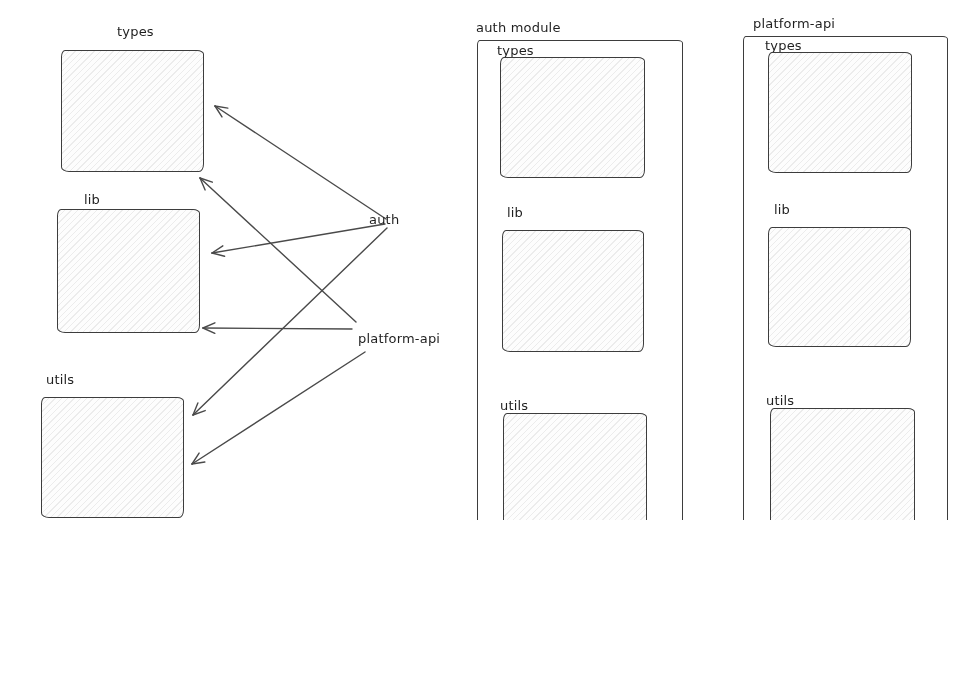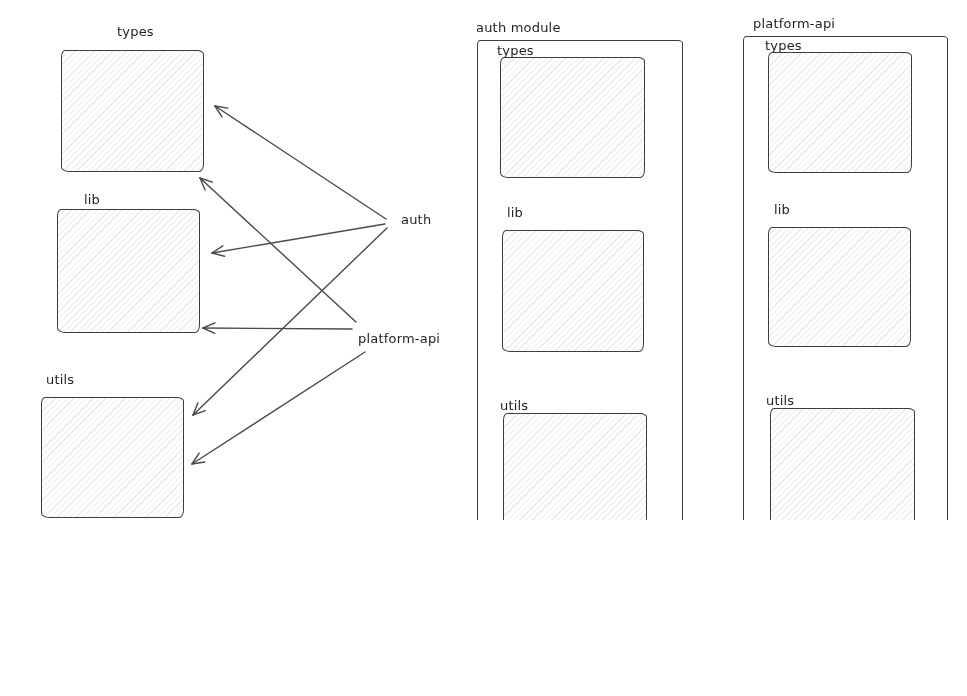--- a/index.html
+++ b/index.html
@@ -72,21 +72,21 @@
 
   <div class="lbl" style="left:84px;top:192px">lib</div>
   <div class="box" style="left:57px;top:209px;width:143px;height:124px"></div>
 
   <div class="lbl" style="left:46px;top:372px">utils</div>
   <div class="box" style="left:41px;top:397px;width:143px;height:121px"></div>
 
   <div class="lbl" style="left:50px;top:550px">arrays</div>
   <div class="box" style="left:45px;top:558px;width:143px;height:124px"></div>
 
-  <div class="lbl" style="left:401px;top:212px">auth</div>
+  <div class="lbl" style="left:369px;top:212px">auth</div>
   <div class="lbl" style="left:358px;top:331px">platform-api</div>
 
   <div class="lbl" style="left:476px;top:20px">auth module</div>
   <div class="container-box" style="left:477px;top:40px;width:206px;height:530px"></div>
 
   <div class="lbl" style="left:497px;top:43px">types</div>
   <div class="box" style="left:500px;top:57px;width:145px;height:121px"></div>
 
   <div class="lbl" style="left:507px;top:205px">lib</div>
   <div class="box" style="left:502px;top:230px;width:142px;height:122px"></div>

